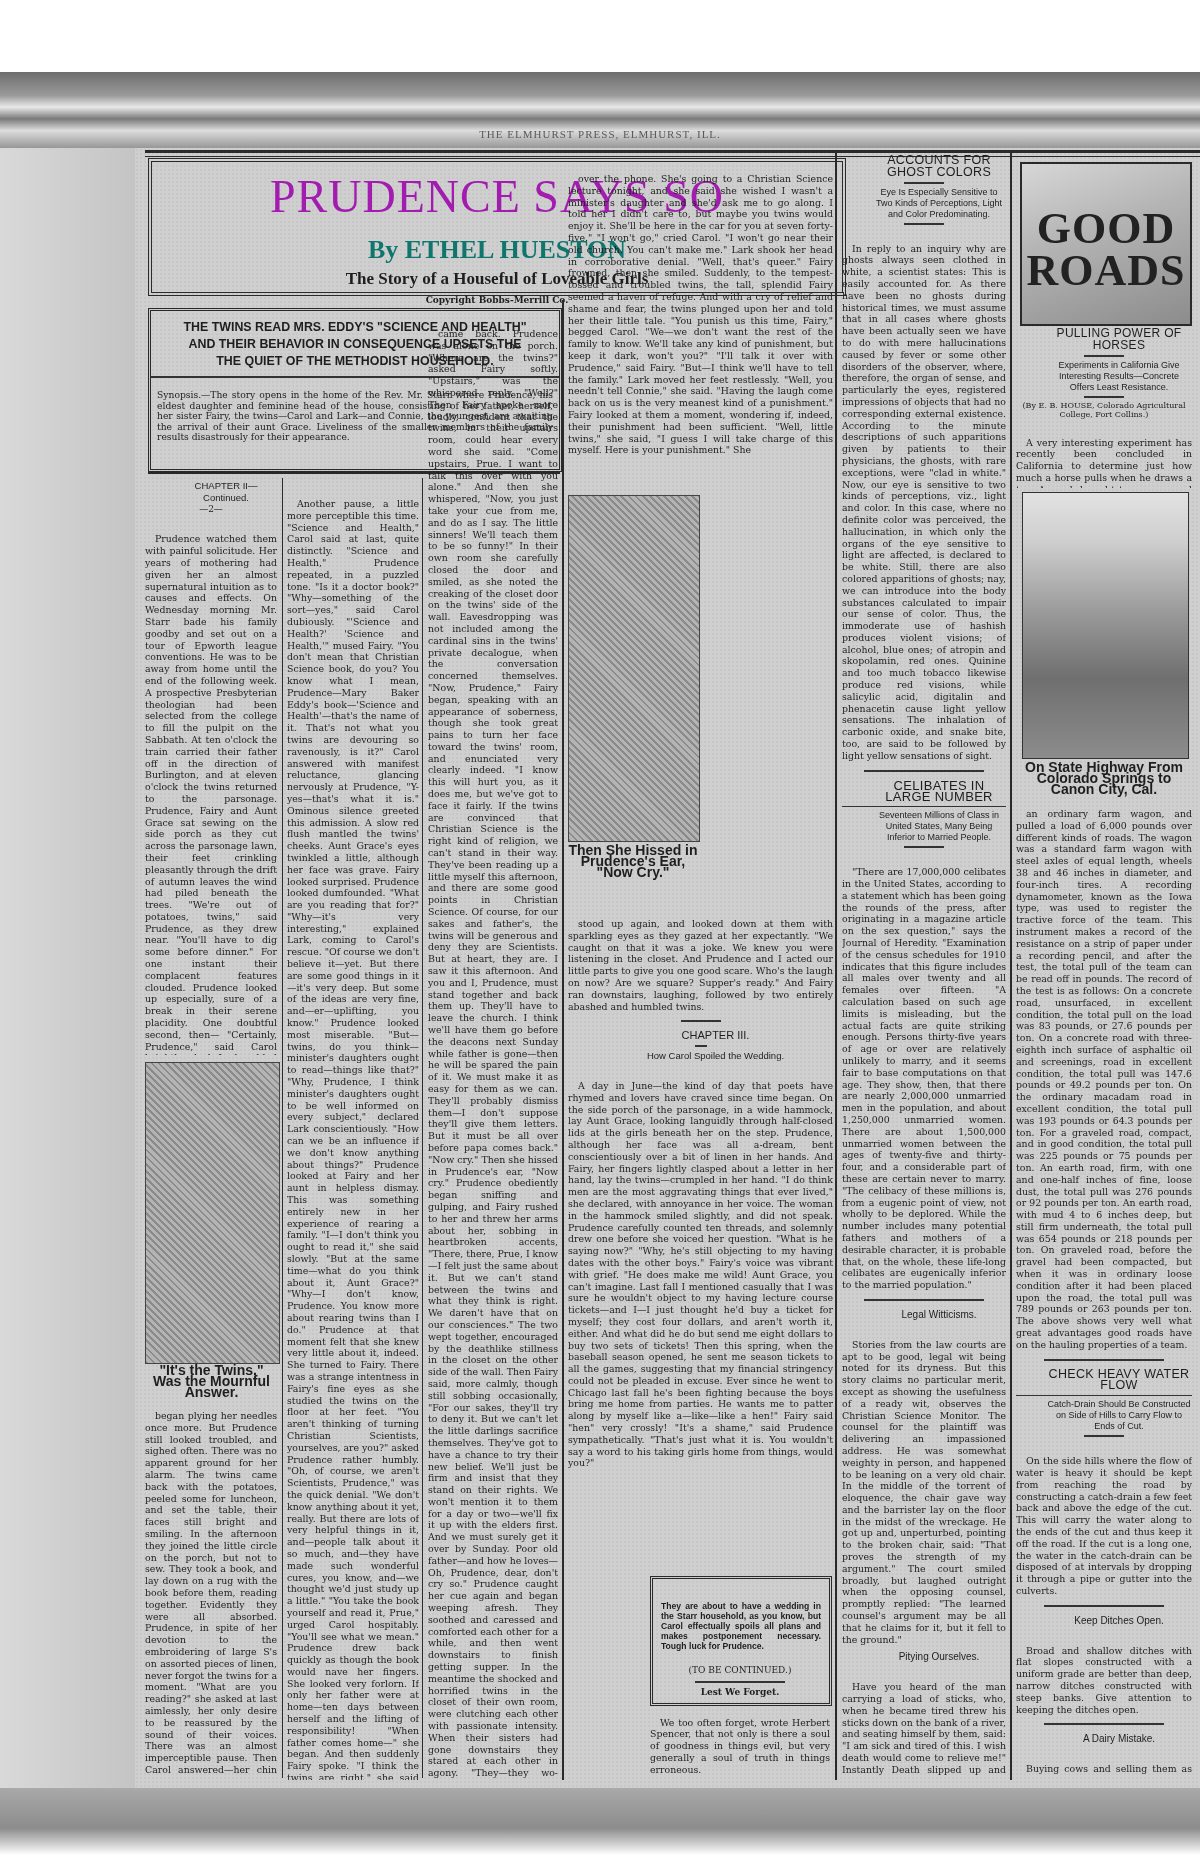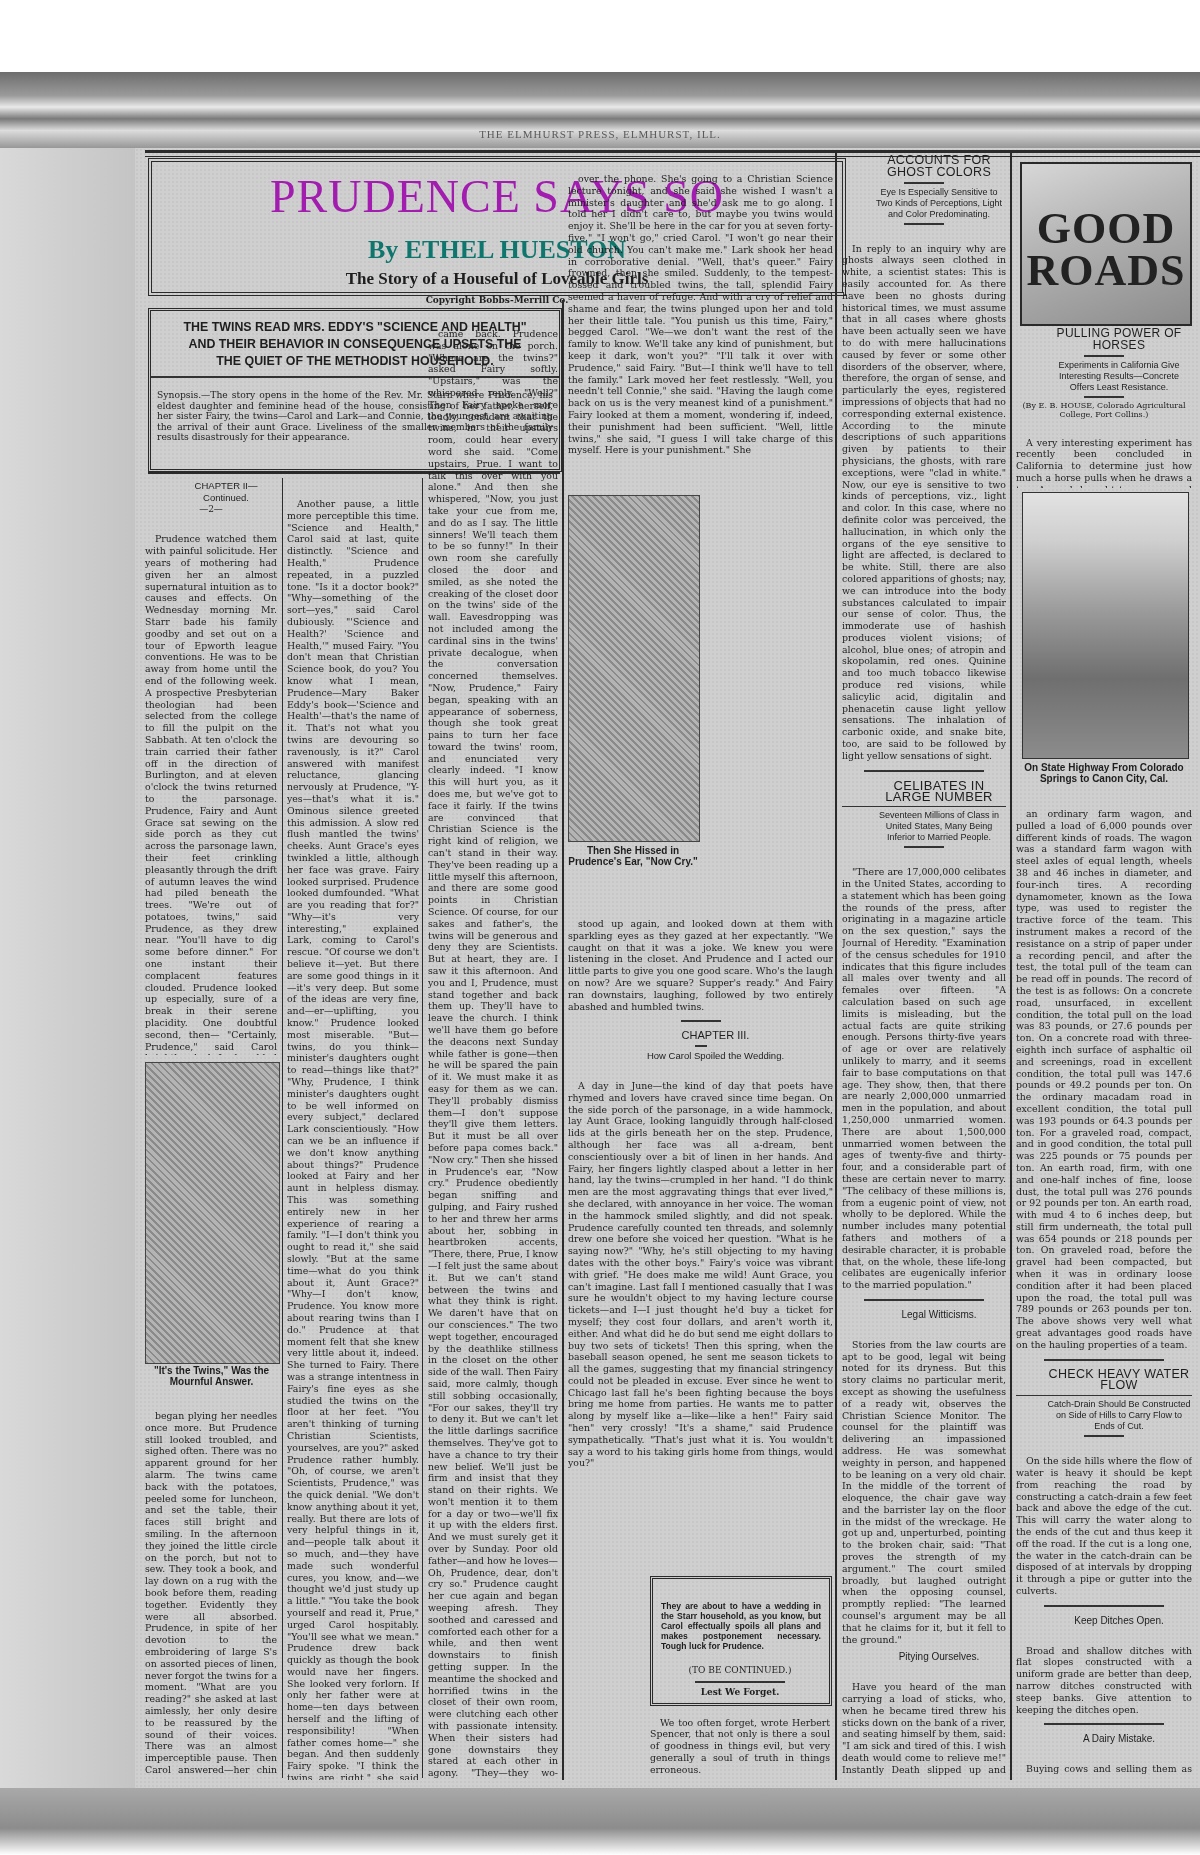--- a/index.html
+++ b/index.html
@@ -53,21 +53,21 @@
   .h-big { font-size:15px; letter-spacing:0.3px; }
   .h-sub { font-size:9px; line-height:11px; }
   .h-small { font-size:10px; margin:6px 0 2px; }
   .short-rule { width:40px; height:2px; background:#333; margin:3px auto; }
   .long-rule { width:120px; height:2px; background:#333; margin:8px auto; }
   .illus {
     position:absolute; background:#9e9e9e;
     background-image:repeating-linear-gradient(45deg,#8a8a8a 0 2px,#b4b4b4 2px 5px);
     border:1px solid #444;
   }
-  .illus-cap { position:absolute; font-family:"Liberation Sans", sans-serif; font-weight:bold; font-size:10px; text-align:center; line-height:11px; }
+  .illus-cap { position:absolute; font-family:"Liberation Sans", sans-serif; font-weight:bold; font-size:14px; text-align:center; line-height:11px; }
   .good-roads {
     position:absolute; left:1020px; top:162px; width:168px; height:160px;
     border:2px solid #2a2a2a;
     background:linear-gradient(160deg,#d7d7d7 0%,#b5b5b5 40%,#8c8c8c 100%);
     text-align:center;
   }
   .good-roads .gr-line { font-family:"Liberation Serif", serif; font-weight:bold; font-size:44px; line-height:42px; color:#222; letter-spacing:1px; }
   .photo {
     position:absolute; left:1022px; top:492px; width:165px; height:265px;
     border:1px solid #333;

